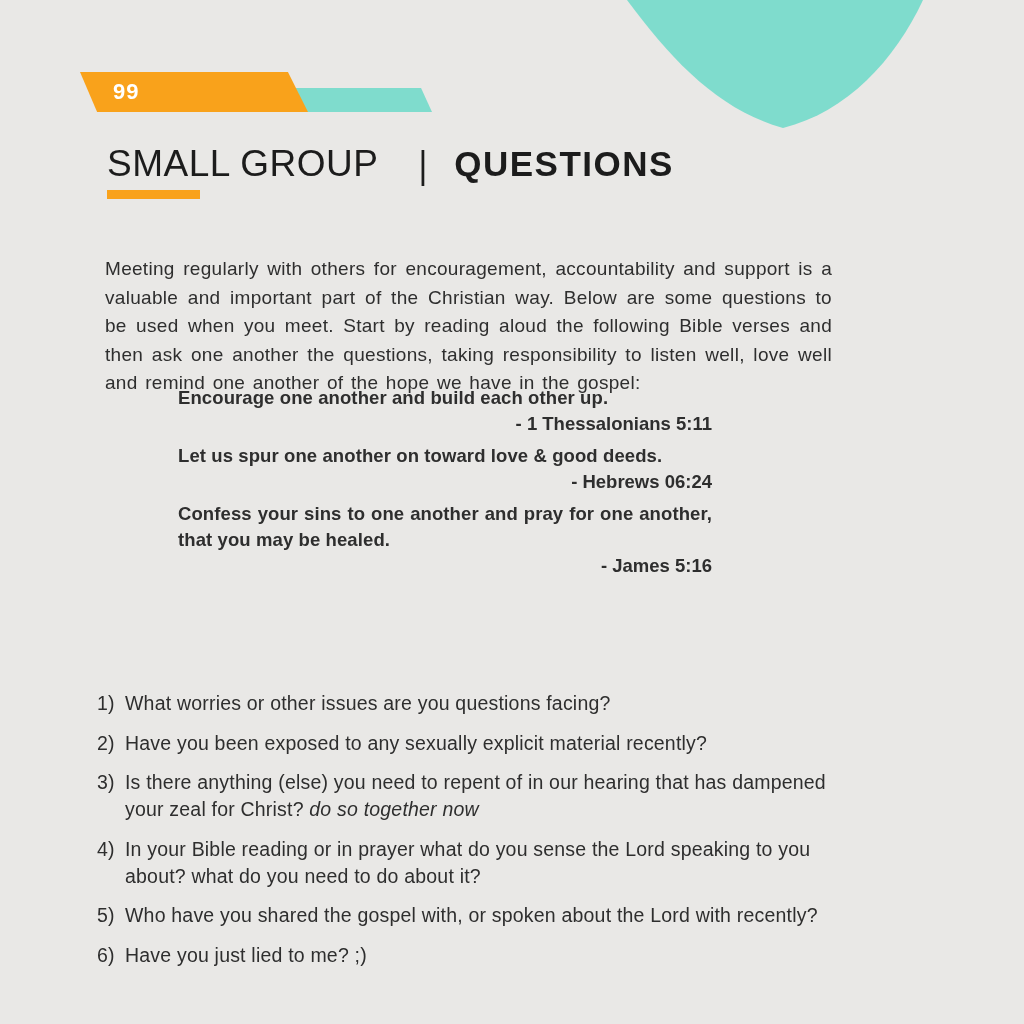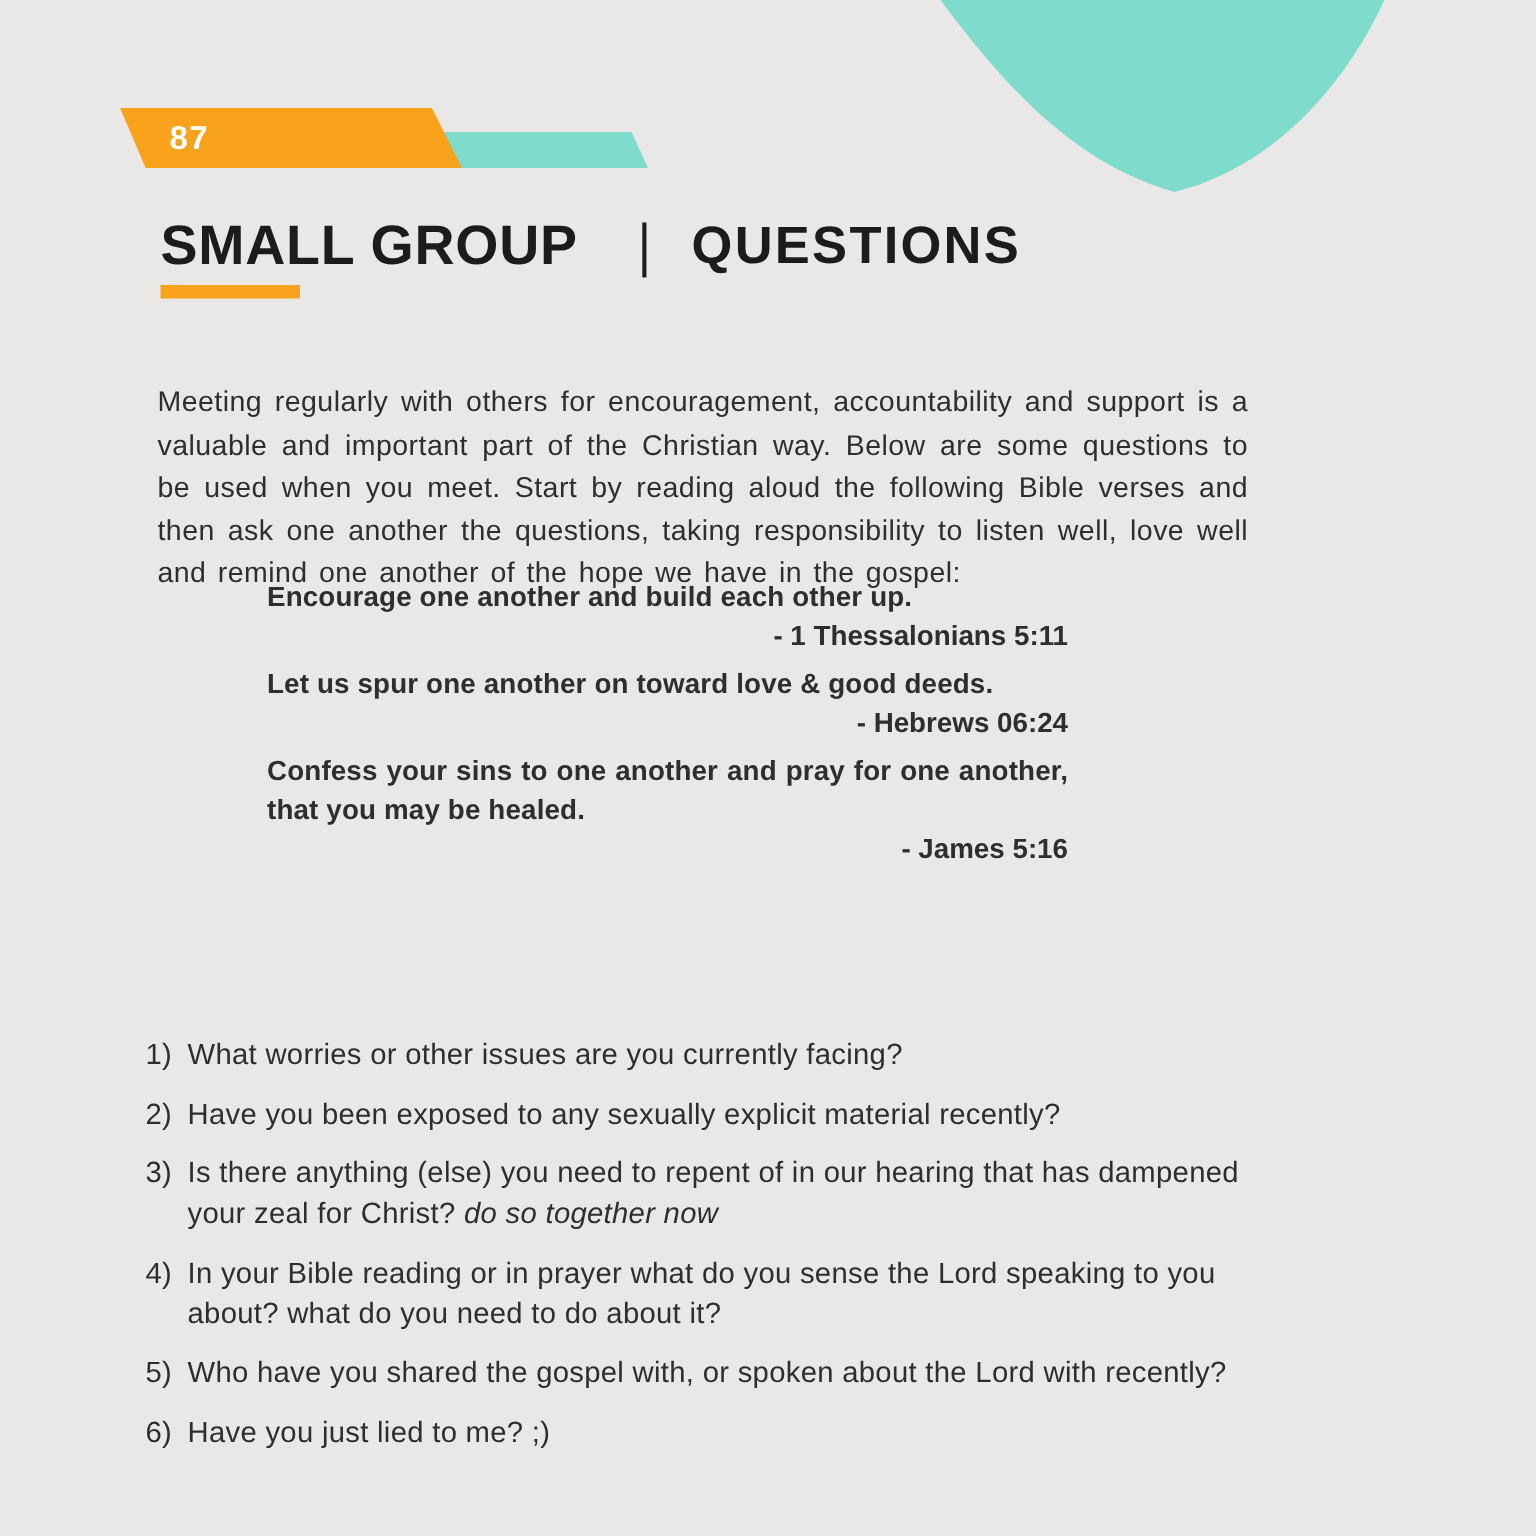--- a/index.html
+++ b/index.html
@@ -65,21 +65,21 @@
     position: absolute;
     left: 107px;
     top: 143px;
     display: flex;
     align-items: center;
     white-space: nowrap;
     color: var(--heading);
   }
   .title-bold {
     font-size: 37px;
-    font-weight: 700;
+    font-weight: 400;
     letter-spacing: 0.5px;
   }
   .title-sep {
     font-size: 34px;
     font-weight: 300;
     margin: 0 27px 0 40px;
     transform: scaleY(1.15);
   }
   .title-light {
     font-size: 35px;
@@ -156,21 +156,21 @@
 
 <div class="page">
 
   <svg class="blob" viewBox="0 0 310 130" preserveAspectRatio="none" aria-hidden="true">
     <path d="M12,0 C58,62 104,110 168,128 C232,112 280,60 308,0 Z"></path>
   </svg>
 
   <div class="teal-bar"></div>
 
   <div class="orange-banner">
-    <span class="page-number">87</span>
+    <span class="page-number">99</span>
   </div>
 
   <h1 class="heading">
     <span class="title-bold">SMALL GROUP</span>
     <span class="title-sep">|</span>
     <span class="title-light">QUESTIONS</span>
   </h1>
 
   <div class="title-underline"></div>
 
@@ -187,21 +187,21 @@
       </div>
       <div class="verse">
         <p class="verse-text">Confess your sins to one another and pray for one another, that you may be healed.</p>
         <div class="verse-ref">- James 5:16</div>
       </div>
     </div>
 
   <div class="questions">
       <div class="question">
         <span class="qnum">1)</span>
-        <span class="qtext">What worries or other issues are you currently facing?</span>
+        <span class="qtext">What worries or other issues are you questions facing?</span>
       </div>
       <div class="question">
         <span class="qnum">2)</span>
         <span class="qtext">Have you been exposed to any sexually explicit material recently?</span>
       </div>
       <div class="question">
         <span class="qnum">3)</span>
         <span class="qtext">Is there anything (else) you need to repent of in our hearing that has dampened your zeal for Christ? <em>do so together now</em></span>
       </div>
       <div class="question">

